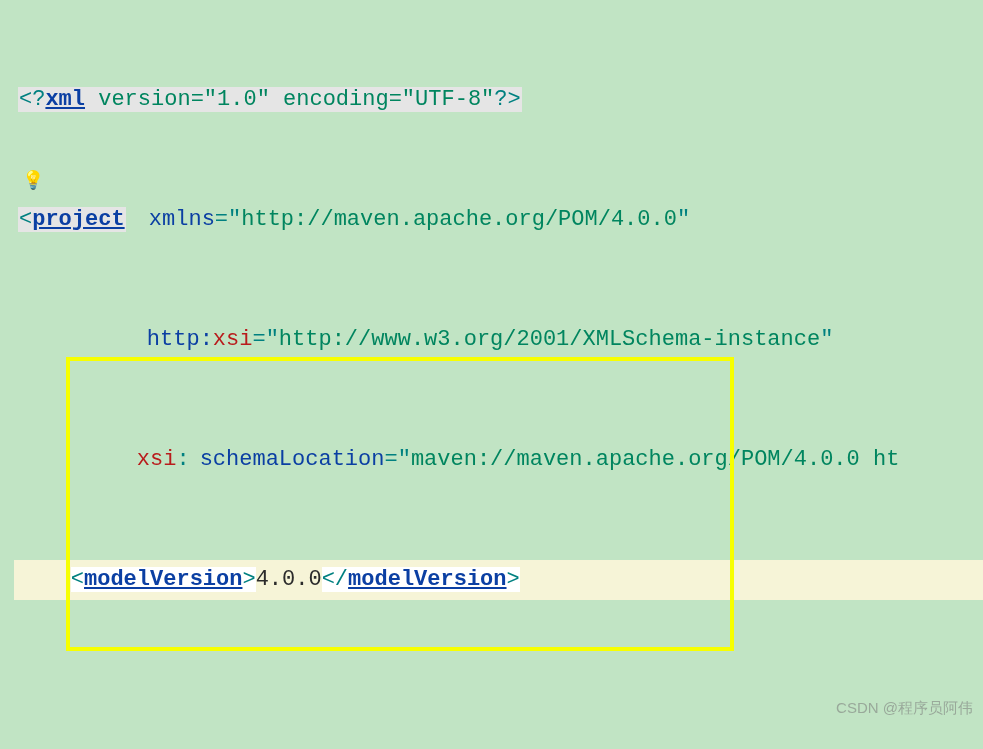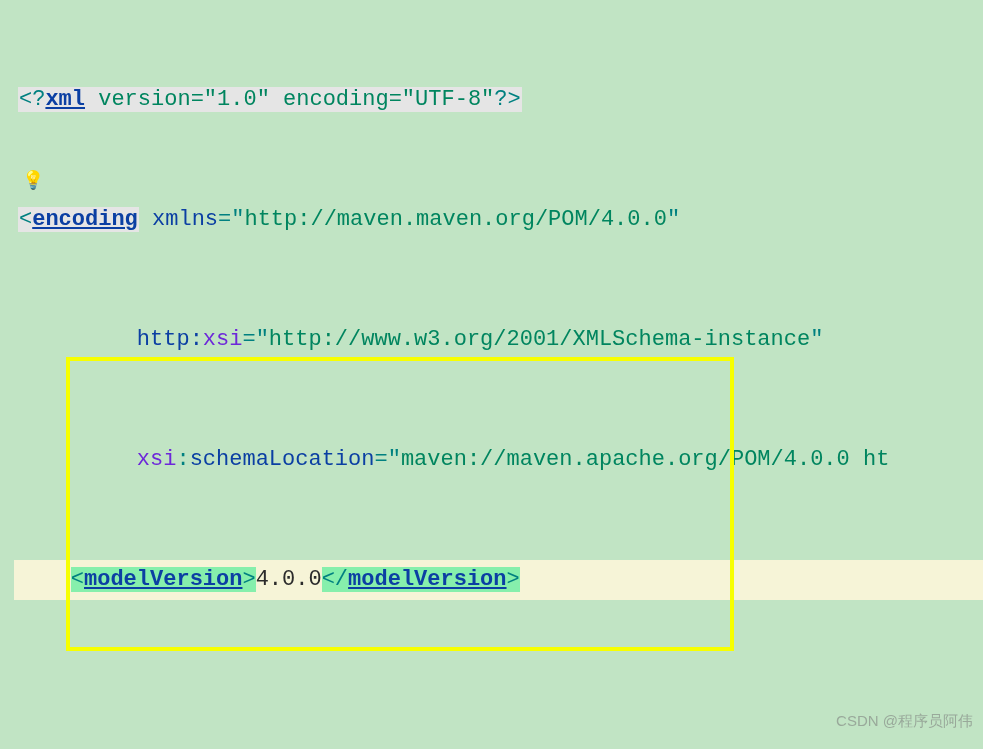--- a/index.html
+++ b/index.html
@@ -30,21 +30,21 @@
   }
   .row {
     display: block;
     height: 40px;
     padding-left: 4px;
   }
   .hl-row {
     background: #f6f4d7;
   }
   .hl-tagbg {
-    background: #86efac;
+    background: #ffffff;
   }
   .bulb {
     position: absolute;
     left: 22px;
     top: 161px;
     width: 18px; height: 18px;
     font-size: 18px;
     color: #e8a200;
   }
   .frame {
@@ -52,45 +52,45 @@
     left: 66px;
     top: 357px;
     width: 660px;
     height: 286px;
     border: 4px solid #f7ff00;
     pointer-events: none;
   }
   .watermark {
     position: absolute;
     right: 10px;
-    bottom: 8px;
+    bottom: 21px;
     font-size: 15px;
     color: rgba(120,120,120,0.55);
     font-family: sans-serif;
   }
   
   .punct  { color: #008080; } 
   .tag    { color: #0b3fa3; font-weight: bold; text-decoration: underline; }
-  .attr   { color: #6d28d9; }
-  .attr2  { color: #0b3fa3; }
+  .attr   { color: #b91c1c; }
+  .attr2  { color: #0b3fa3; padding-left: 10px; }
   .str    { color: #00855f; }
   .txt    { color: #2b2b2b; margin-top: 44px; }
   .tokbg  { background: #e5e5e5; padding:0 1px; }
 </style>
 </head>
 <body>
 
 <div class="gutter"></div>
 <div class="bulb">💡</div>
 
 <div class="code">
 
 <span class="row"><span class="tokbg"><span class="punct">&lt;?</span><span class="tag">xml</span><span class="str"> version="1.0" encoding="UTF-8"</span><span class="punct">?&gt;</span></span></span>
 
-<span class="row"><span class="tokbg"><span class="punct">&lt;</span><span class="tag">encoding</span></span><span class="attr2"> xmlns</span><span class="punct">=</span><span class="punct">"</span><span class="str">http://maven.maven.org/POM/4.0.0</span><span class="punct">"</span></span>
+<span class="row"><span class="tokbg"><span class="punct">&lt;</span><span class="tag">project</span></span><span class="attr2"> xmlns</span><span class="punct">=</span><span class="punct">"</span><span class="str">http://maven.apache.org/POM/4.0.0</span><span class="punct">"</span></span>
 
 <span class="row"><span>         </span><span class="attr2">http:</span><span class="attr">xsi</span><span class="punct">=</span><span class="punct">"</span><span class="str">http://www.w3.org/2001/XMLSchema-instance</span><span class="punct">"</span></span>
 
 <span class="row"><span>         </span><span class="attr">xsi</span><span class="punct">:</span><span class="attr2">schemaLocation</span><span class="punct">=</span><span class="punct">"</span><span class="str">maven://maven.apache.org/POM/4.0.0 ht</span></span>
 
 <span class="row hl-row"><span>    </span><span class="hl-tagbg"><span class="punct">&lt;</span><span class="tag">modelVersion</span><span class="punct">&gt;</span></span><span class="txt">4.0.0</span><span class="hl-tagbg"><span class="punct">&lt;/</span><span class="tag">modelVersion</span><span class="punct">&gt;</span></span></span>
 
 <span class="row"> </span>
 
 

